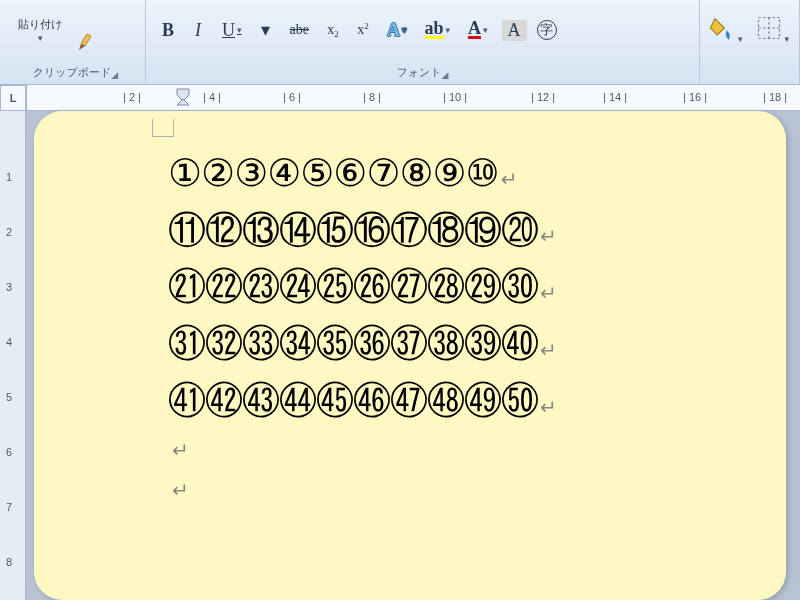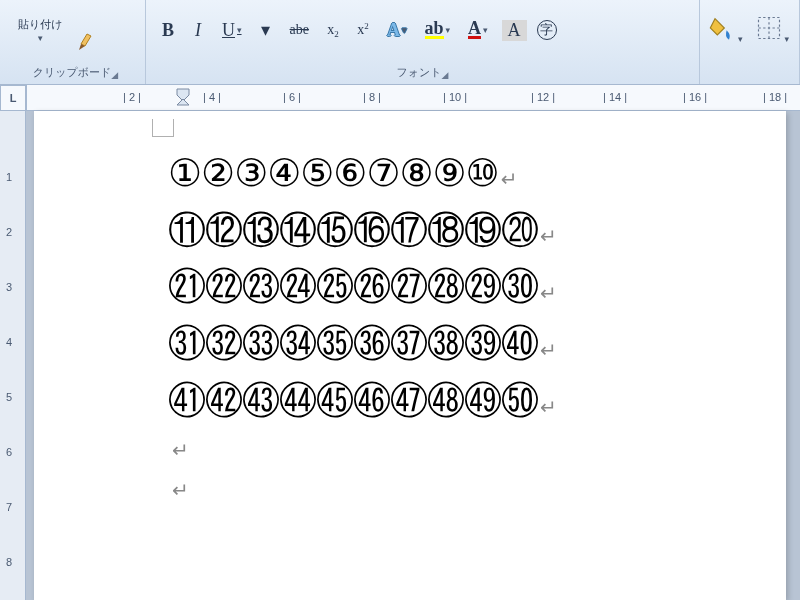--- a/index.html
+++ b/index.html
@@ -174,27 +174,28 @@
       border-right: 1px solid #a6b8d0;
       position: relative;
       font-size: 11px;
       color: #4a5a72;
     }
     .vtick {
       position: absolute;
       left: 6px;
     }
     .page {
-      background: #ffffff;
+      background: #fef9c3;
       margin: 0 0 0 8px;
       width: 752px;
       height: 489px;
       padding: 34px 24px 24px 134px;
       box-shadow: 2px 2px 6px rgba(0,0,0,0.2);
       position: relative;
+      border-radius: 28px;
     }
     .cursor-mark {
       position: absolute;
       left: 118px;
       top: 8px;
       width: 22px;
       height: 18px;
       border: 1px solid #b0b0b0;
       border-top: none;
     }

